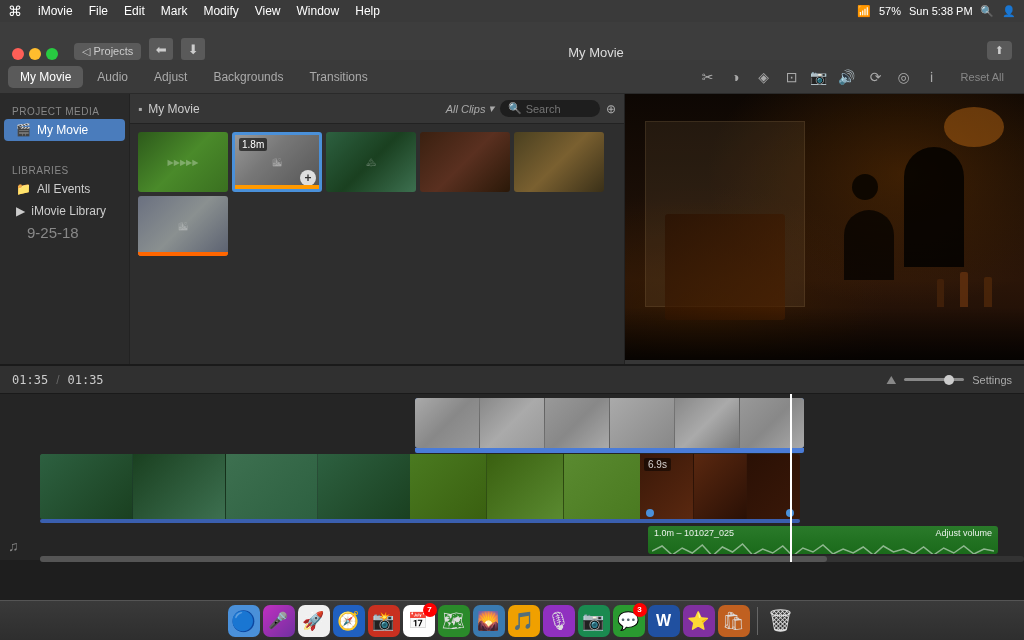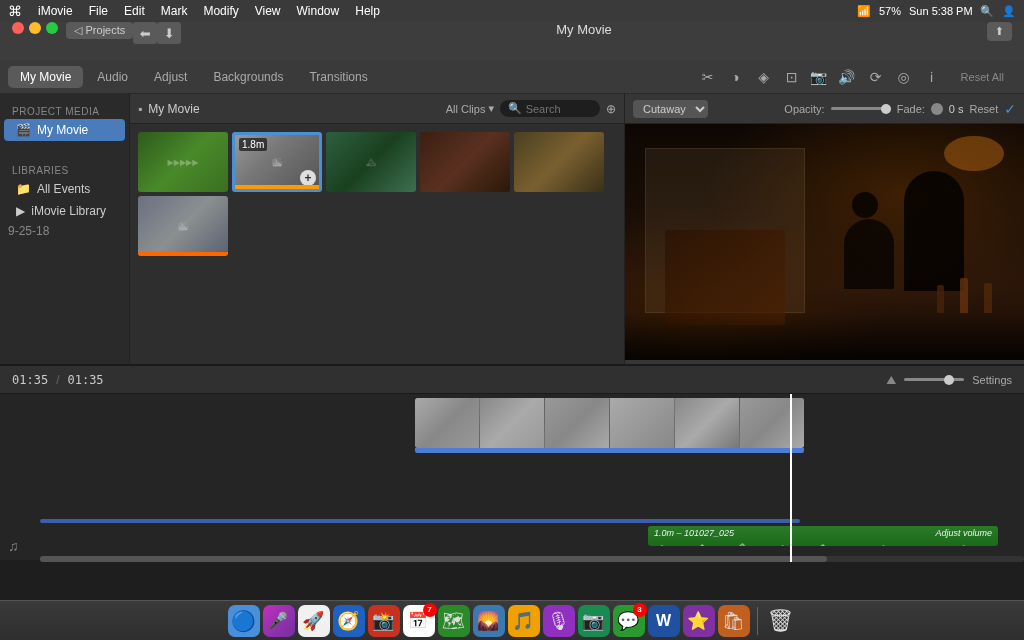--- a/index.html
+++ b/index.html
@@ -46,22 +46,23 @@
       font-size: 11px;
       color: #fff;
     }
 
     
     #titlebar {
       width: 100%;
       height: 38px;
       background: #3d3d3d;
       display: flex;
-      align-items: flex-start;
+      align-items: flex-end;
       padding: 0 12px;
+      gap: 8px;
     }
     .traffic-lights {
       display: flex;
       gap: 5px;
       margin-right: 8px;
     }
     .tl { width: 12px; height: 12px; border-radius: 50%; }
     .tl-close { background: #ff5f57; }
     .tl-min { background: #ffbd2e; }
     .tl-max { background: #28ca41; }
@@ -179,22 +180,22 @@
       color: #ccc;
       border-radius: 4px;
       margin: 0 4px;
     }
     .sidebar-item.selected {
       background: #4a7cbc;
       color: #fff;
     }
     .sidebar-icon { font-size: 12px; }
     .sidebar-date {
-      padding: 2px 8px;
-      font-size: 12px;
+      padding: 2px 27px;
+      font-size: 15px;
       color: #888;
       cursor: pointer;
     }
 
     
     #center-panel {
       flex: 1;
       background: #2e2e2e;
       display: flex;
       flex-direction: column;
@@ -209,21 +210,21 @@
       gap: 6px;
       border-bottom: 1px solid #222;
     }
     .hide-btn {
       background: none; border: none; color: #aaa; font-size: 12px; cursor: pointer;
     }
     .breadcrumb-label { font-size: 12px; color: #ccc; }
     .clips-dropdown {
       margin-left: auto;
       display: flex; align-items: center; gap: 3px;
-      font-size: 11px; color: #aaa; cursor: pointer;
+      font-size: 11px; color: #aaa; cursor: pointer; font-style: italic;
     }
     .search-box {
       display: flex; align-items: center; gap: 4px;
       background: #1e1e1e;
       border-radius: 10px;
       padding: 2px 8px;
       width: 100px;
     }
     .search-input {
       background: none; border: none; color: #aaa; font-size: 11px; width: 70px; outline: none;
@@ -588,35 +589,20 @@
       <div class="thumb">
         <div class="thumb-inner" style="background: linear-gradient(135deg, #6a7080 0%, #8a9090 50%, #5a6070 100%);">
           <span style="font-size:8px;color:rgba(255,255,255,0.3);">🏙</span>
         </div>
         <div class="thumb-bar" style="background: #f60;"></div>
       </div>
     </div>
   </div>
 
   <div id="right-panel">
-    <div id="preview-toolbar">
-      <select class="cutaway-dropdown">
-        <option>Cutaway</option>
-      </select>
-      <span class="opacity-label">Opacity:</span>
-      <input type="range" class="opacity-slider" min="0" max="100" value="100" style="">
-      <span class="fade-label">Fade:</span>
-      <span class="fade-knob"></span>
-      <span class="time-display">
-        <span>0</span>
-        <span>s</span>
-      </span>
-      <button class="reset-btn">Reset</button>
-      <span class="check-icon">✓</span>
-    </div>
     <div id="preview-video">
       <div class="preview-scene">
         <div class="preview-window-light"></div>
         <div class="preview-silhouette"></div>
 
         <div style="position:absolute;bottom:15%;left:10%;width:30%;height:40%;background:linear-gradient(135deg, #2a1000, #4a2000);border-radius:3px;opacity:0.7;"></div>
         <div style="position:absolute;bottom:0;left:0;right:0;height:20%;background:linear-gradient(180deg,transparent,rgba(0,0,0,0.8));"></div>
         <div style="position:absolute;top:5%;right:5%;width:15%;height:15%;background:rgba(180,100,20,0.5);border-radius:50%;"></div>
 
         <div style="position:absolute;bottom:20%;right:8%;width:8px;height:30px;background:rgba(80,40,10,0.8);border-radius:2px 2px 0 0;"></div>
@@ -657,24 +643,49 @@
         <div style="flex:1; height:100%; background:linear-gradient(135deg,#aaa,#888,#999); border-right:1px solid rgba(0,0,0,0.3);"></div>
         <div style="flex:1; height:100%; background:linear-gradient(135deg,#888,#aaa,#999); border-right:1px solid rgba(0,0,0,0.3);"></div>
         <div style="flex:1; height:100%; background:linear-gradient(135deg,#999,#888,#aaa); border-right:1px solid rgba(0,0,0,0.3);"></div>
         <div style="flex:1; height:100%; background:linear-gradient(135deg,#aaa,#999,#888); border-right:1px solid rgba(0,0,0,0.3);"></div>
         <div style="flex:1; height:100%; background:linear-gradient(135deg,#888,#aaa,#777); border-right:1px solid rgba(0,0,0,0.3);"></div>
         <div style="flex:1; height:100%; background:linear-gradient(135deg,#999,#888,#aaa);"></div>
       </div>
       <div style="height:5px; background:#4a7cd8; border-radius:0 0 2px 2px; margin:0;"></div>
     </div>
 
+    <div style="position:absolute; top:60px; left:40px; right:0; height:65px; display:flex; gap:0;">
+
+      <div style="width:370px; height:65px; background:linear-gradient(135deg,#2d6040,#1a4020,#3d7050); border-radius:3px 0 0 3px; overflow:hidden; display:flex;">
+        <div style="flex:1; background:linear-gradient(135deg,#2d6040,#1a4020); border-right:1px solid rgba(0,0,0,0.3);"></div>
+        <div style="flex:1; background:linear-gradient(135deg,#1a4020,#3d7050); border-right:1px solid rgba(0,0,0,0.3);"></div>
+        <div style="flex:1; background:linear-gradient(135deg,#3d7050,#2d6040); border-right:1px solid rgba(0,0,0,0.3);"></div>
+        <div style="flex:1; background:linear-gradient(135deg,#2d6040,#1a4020);"></div>
+      </div>
+
+      <div style="width:230px; height:65px; background:linear-gradient(135deg,#4a7a20,#3a6010,#5a8a30); overflow:hidden; display:flex;">
+        <div style="flex:1; background:linear-gradient(135deg,#4a7a20,#3a6010); border-right:1px solid rgba(0,0,0,0.3);"></div>
+        <div style="flex:1; background:linear-gradient(135deg,#3a6010,#5a8a30); border-right:1px solid rgba(0,0,0,0.3);"></div>
+        <div style="flex:1; background:linear-gradient(135deg,#5a8a30,#4a7a20);"></div>
+      </div>
+
+      <div style="width:160px; height:65px; background:linear-gradient(135deg,#3a1808,#5a2810,#2a1005); border-radius:0 3px 3px 0; overflow:hidden; display:flex; position:relative;">
+        <div style="position:absolute;top:4px;left:4px;font-size:10px;color:rgba(255,255,255,0.8);background:rgba(0,0,0,0.5);padding:1px 4px;border-radius:2px;">6.9s</div>
+        <div style="flex:1; background:linear-gradient(135deg,#3a1808,#5a2810); border-right:1px solid rgba(0,0,0,0.3);"></div>
+        <div style="flex:1; background:linear-gradient(135deg,#5a2810,#2a1005); border-right:1px solid rgba(0,0,0,0.3);"></div>
+        <div style="flex:1; background:linear-gradient(135deg,#2a1005,#3a1808);"></div>
+
+        <div style="position:absolute;bottom:2px;left:6px;width:8px;height:8px;background:#4a90d9;border-radius:50%;"></div>
+        <div style="position:absolute;bottom:2px;right:6px;width:8px;height:8px;background:#4a90d9;border-radius:50%;"></div>
+      </div>
+    </div>
 
     <div style="position:absolute; top:125px; left:40px; width:760px; height:4px; background:#3a5faf; border-radius:2px;"></div>
 
-    <div style="position:absolute; top:132px; left:648px; width:350px; height:20px; background:linear-gradient(180deg,#2a7a2a,#1a6a1a); border-radius:3px; overflow:hidden;font-style:italic;">
+    <div style="position:absolute; top:132px; left:648px; width:350px; height:28px; background:linear-gradient(180deg,#2a7a2a,#1a6a1a); border-radius:3px; overflow:hidden;">
       <div style="padding:2px 6px; font-size:9px; color:rgba(255,255,255,0.9); display:flex; justify-content:space-between; align-items:center;">
         <span>1.0m – 101027_025</span>
         <span>Adjust volume</span>
       </div>
 
       <div style="height:22px; display:flex; align-items:center; padding:0 4px; gap:1px;">
         <svg width="100%" height="20" viewBox="0 0 340 20" preserveAspectRatio="none">
           <polyline points="0,10 10,5 20,14 30,7 40,12 50,4 60,15 70,6 80,11 90,3 100,14 110,8 120,12 130,5 140,15 150,7 160,11 170,4 180,13 190,8 200,12 210,6 220,14 230,5 240,11 250,8 260,13 270,6 280,14 290,7 300,12 310,5 320,13 330,8 340,10" fill="none" stroke="rgba(255,255,255,0.5)" stroke-width="1.5"></polyline>
         </svg>
       </div>

